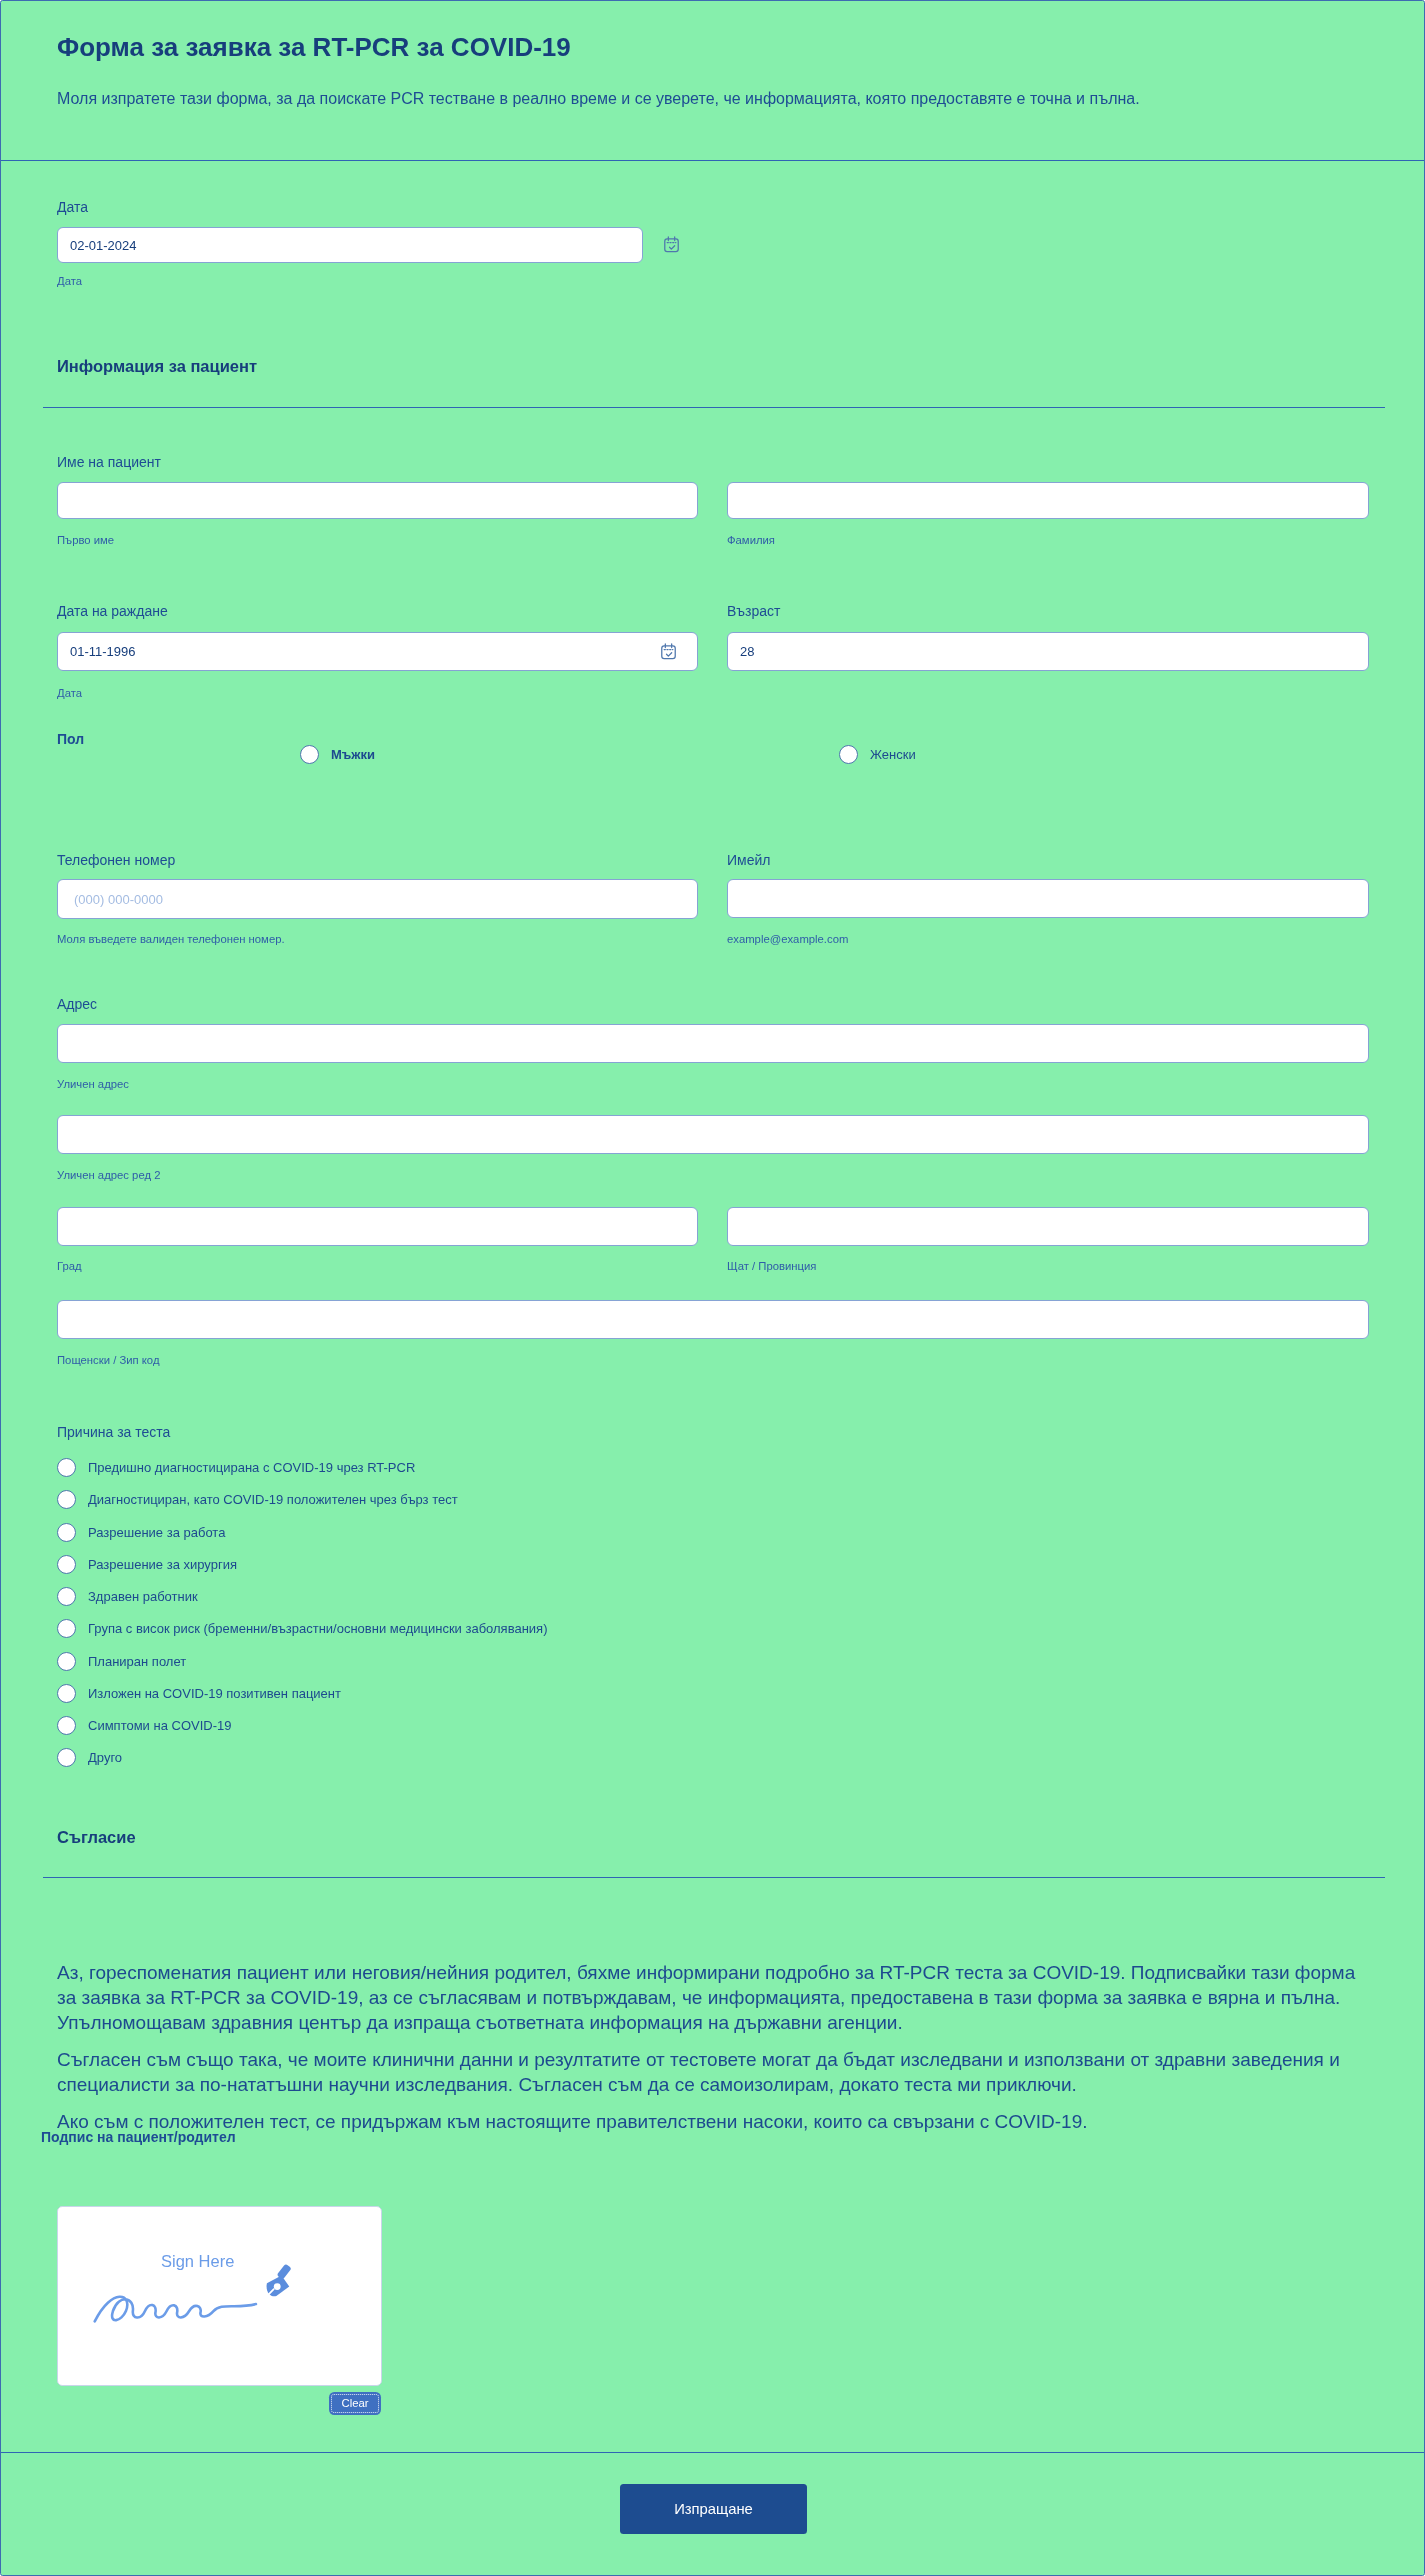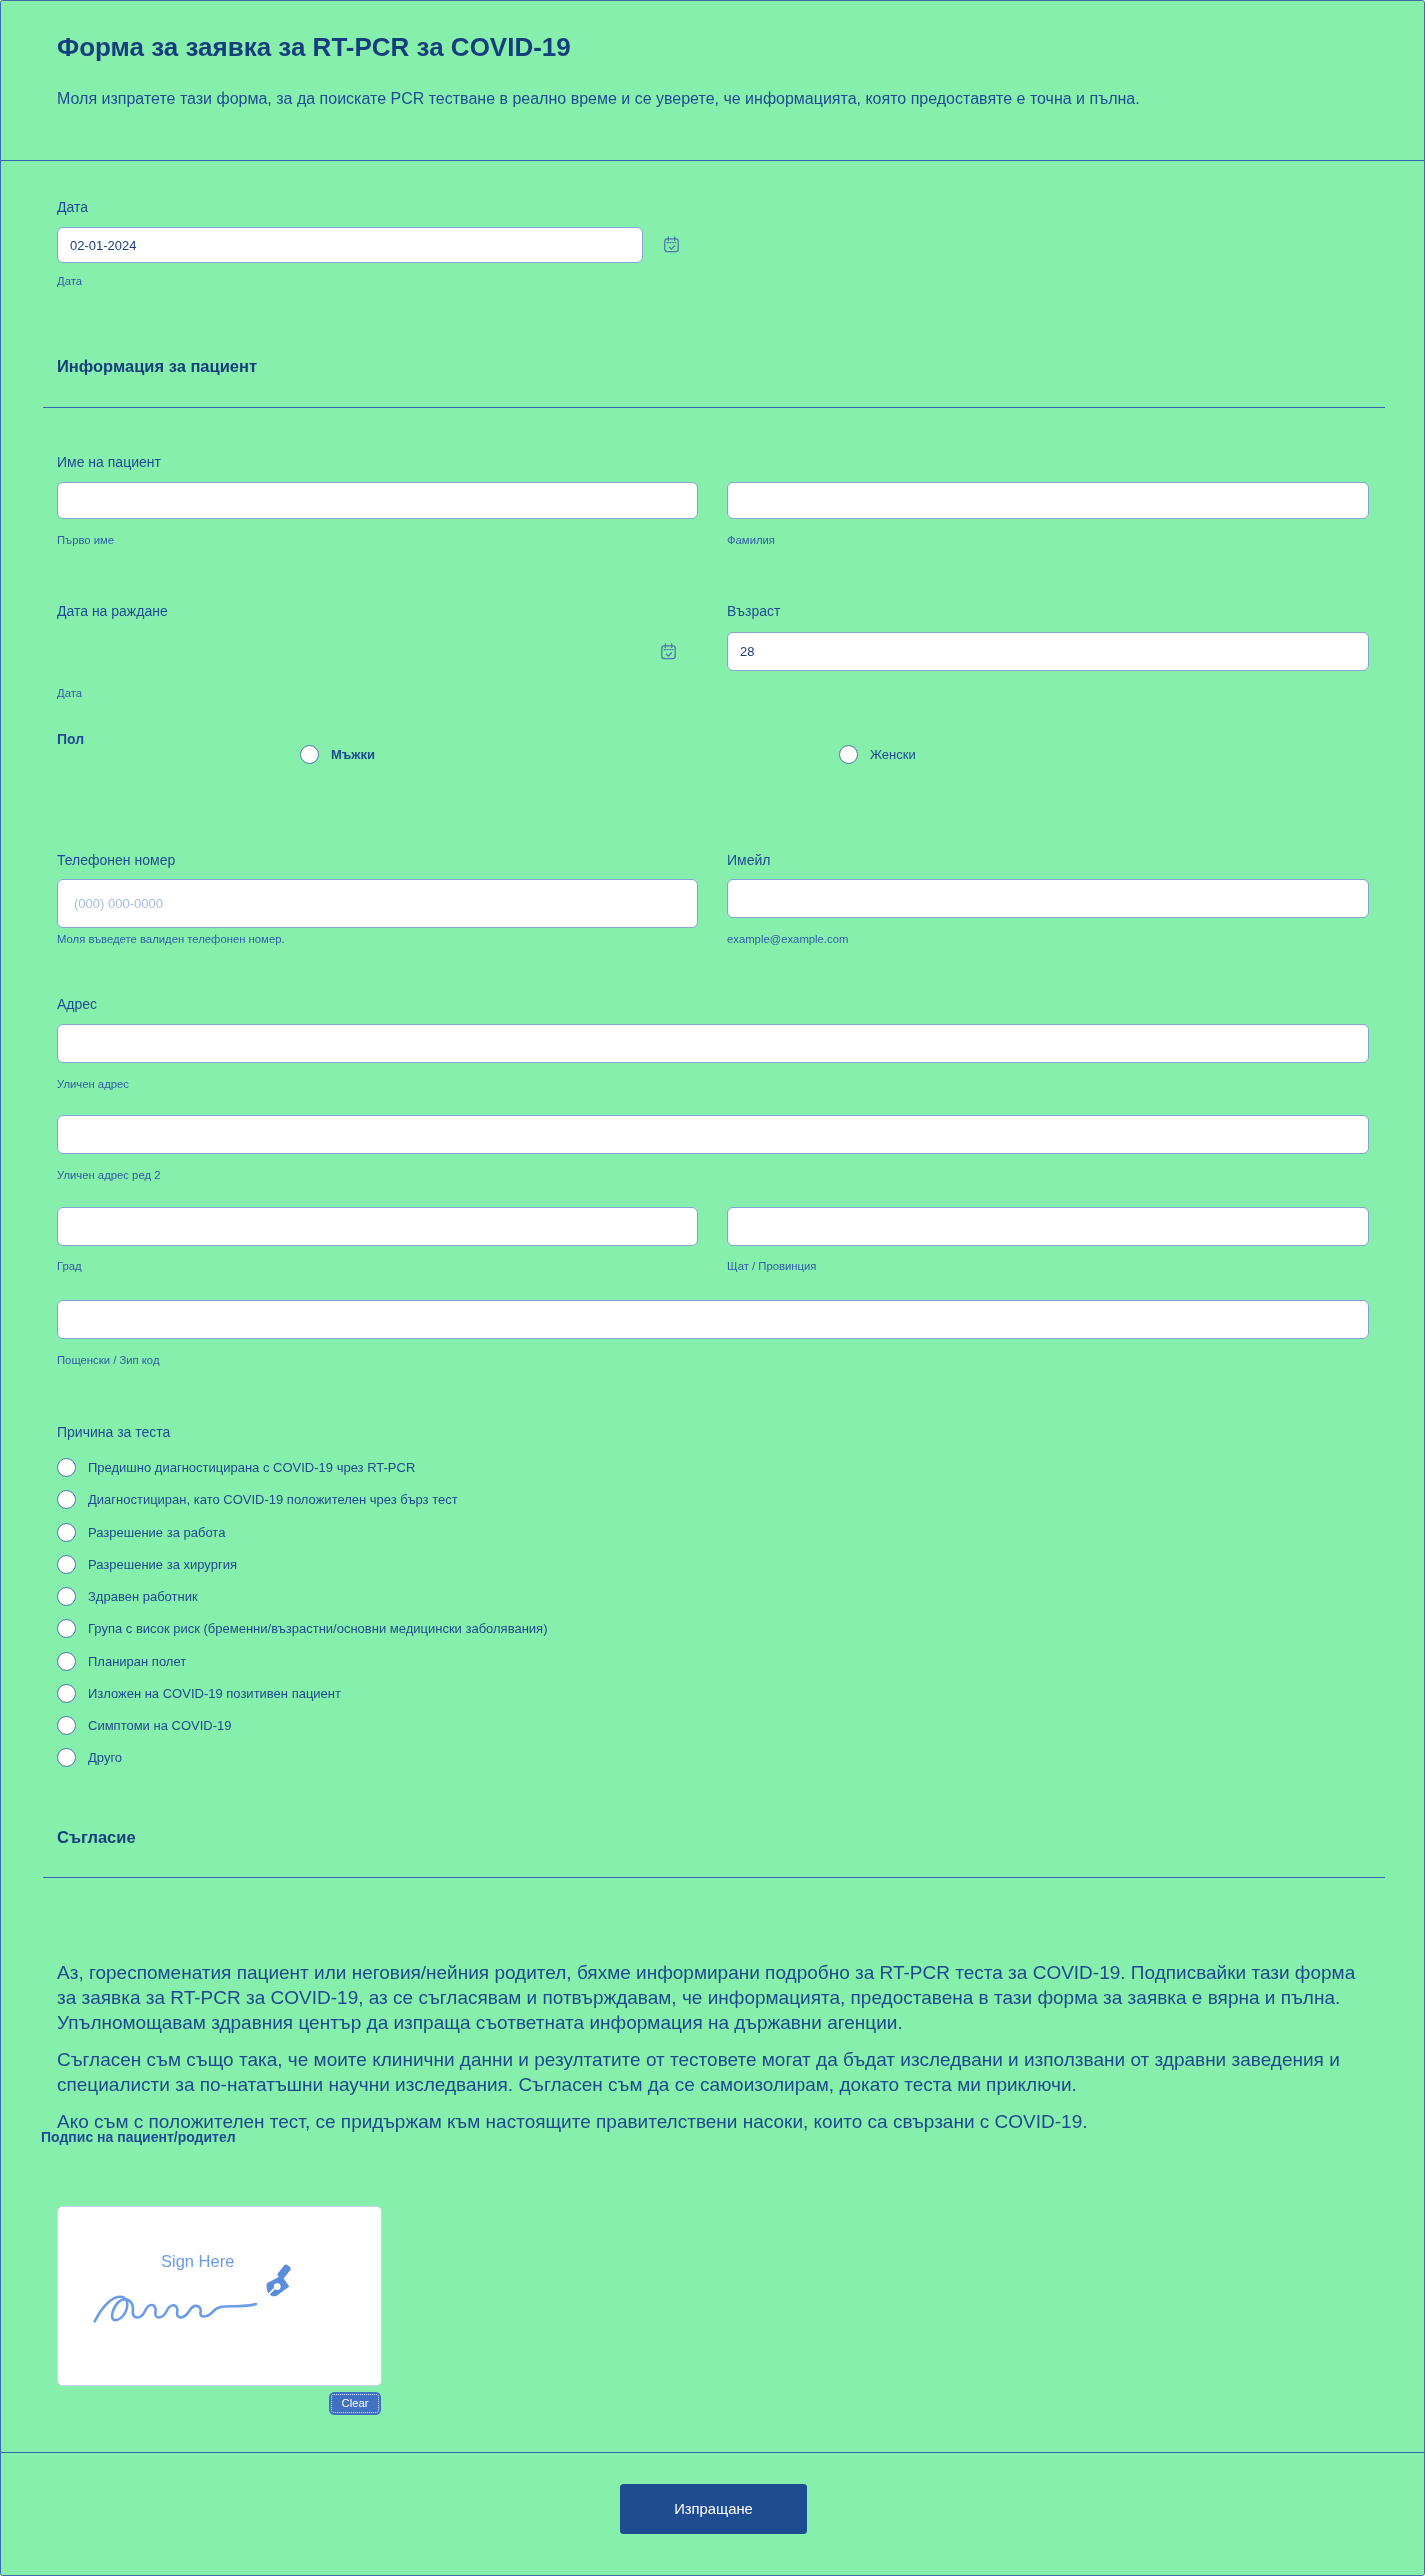--- a/index.html
+++ b/index.html
@@ -184,20 +184,21 @@
   <div class="hr-section" style="top:406px;"></div>
 
   <div class="lbl" style="left:56px; top:453px;">Име на пациент</div>
   <input class="inp w-half1" style="top: 481px; height: 37px;" type="text">
   <input class="inp w-half2" style="top: 481px; height: 37px;" type="text">
   <div class="sub" style="left:56px; top:533px;">Първо име</div>
   <div class="sub" style="left:726px; top:533px;">Фамилия</div>
 
   <div class="lbl" style="left:56px; top:602px;">Дата на раждане</div>
   <div class="lbl" style="left:726px; top:602px;">Възраст</div>
+  <input class="inp w-half1" style="top: 631px; height: 39px;" type="text" value="01-11-1996">
   <svg class="cal-icon" style="left:658px; top:641px;" viewBox="0 0 24 24" fill="none" stroke="#4f77ad" stroke-width="1.6" stroke-linecap="round" stroke-linejoin="round">
     <rect x="3.5" y="5" width="17" height="16" rx="3"></rect>
     <line x1="8" y1="2.5" x2="8" y2="7"></line>
     <line x1="16" y1="2.5" x2="16" y2="7"></line>
     <line x1="6.5" y1="9.5" x2="17.5" y2="9.5" stroke-dasharray="1.5 2"></line>
     <path d="M9.5 15.5 l2.3 2.3 L16 13.5"></path>
   </svg>
   <input class="inp w-half2" style="top: 631px; height: 39px;" type="text" value="28">
   <div class="sub" style="left:56px; top:686px;">Дата</div>
 
@@ -206,21 +207,21 @@
     <span class="radio"></span>
     <span>Мъжки</span>
   </label>
   <label class="gender-opt" style="left:838px; top:742px;">
     <span class="radio"></span>
     <span>Женски</span>
   </label>
 
   <div class="lbl" style="left:56px; top:851px;">Телефонен номер</div>
   <div class="lbl" style="left:726px; top:851px;">Имейл</div>
-  <input class="inp w-half1" style="top: 878px; height: 49px; padding-left: 16px;" type="text" placeholder="(000) 000-0000">
+  <input class="inp w-half1" style="top: 878px; height: 40px; padding-left: 16px;" type="text" placeholder="(000) 000-0000">
   <input class="inp w-half2" style="top: 878px; height: 39px;" type="text">
   <div class="sub" style="left:56px; top:932px;">Моля въведете валиден телефонен номер.</div>
   <div class="sub" style="left:726px; top:932px;">example@example.com</div>
 
   <div class="lbl" style="left:56px; top:995px;">Адрес</div>
   <input class="inp w-full" style="top: 1023px; height: 39px;" type="text">
   <div class="sub" style="left:56px; top:1077px;">Уличен адрес</div>
   <input class="inp w-full" style="top: 1114px; height: 39px;" type="text">
   <div class="sub" style="left:56px; top:1168px;">Уличен адрес ред 2</div>
   <input class="inp w-half1" style="top: 1206px; height: 39px;" type="text">

